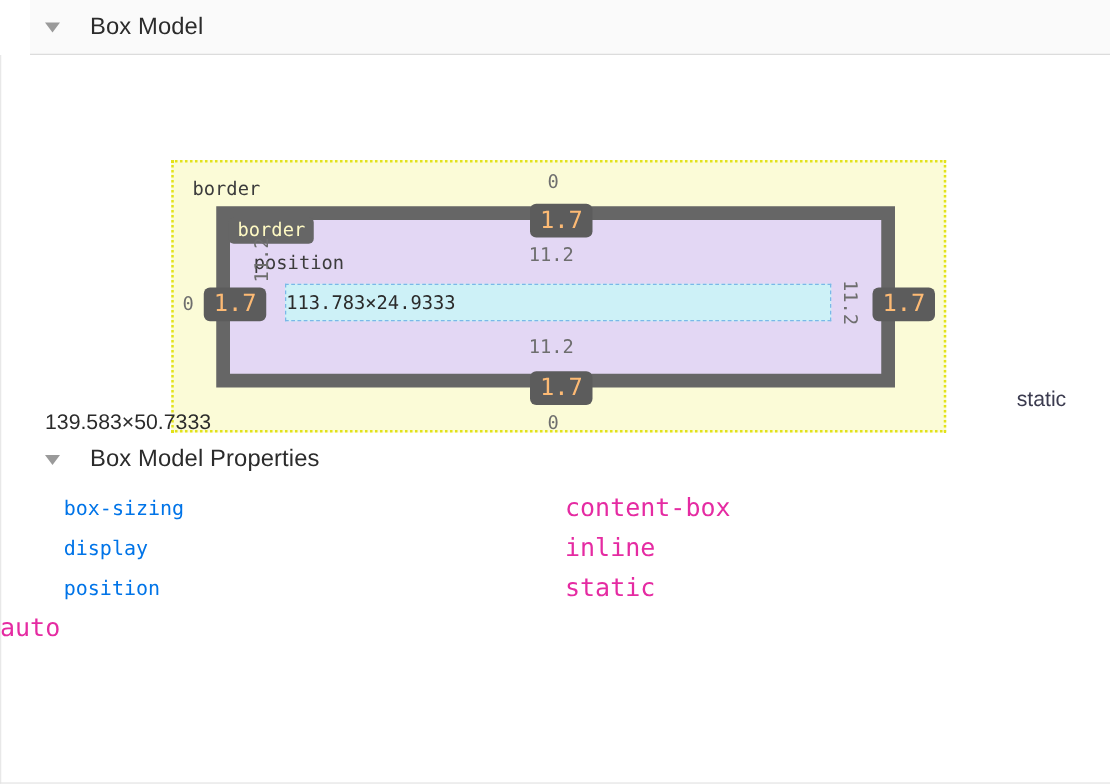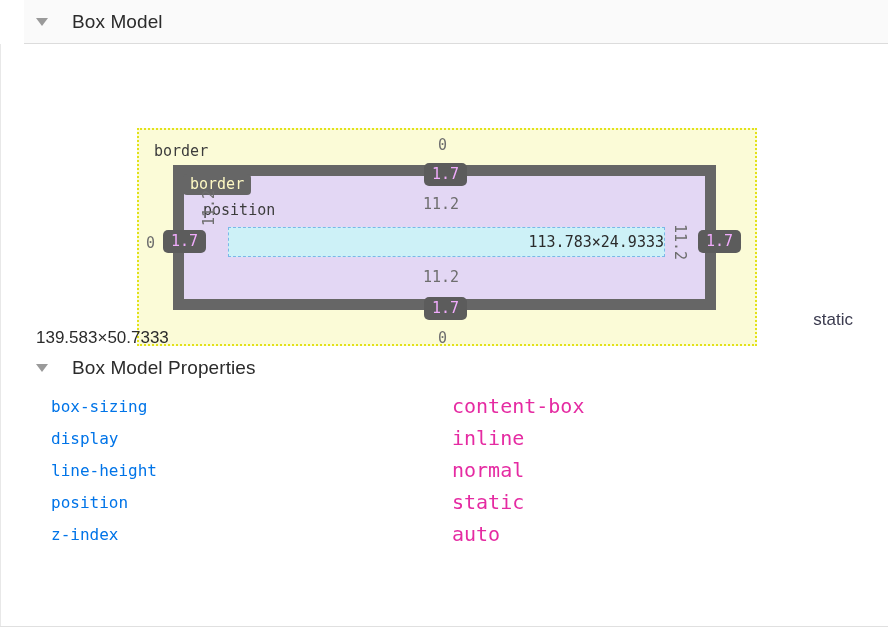--- a/index.html
+++ b/index.html
@@ -93,21 +93,21 @@
     position: absolute;
     left: 228px;
     top: 183px;
     width: 437px;
     height: 30px;
     background: #cdf1f7;
     border: 1px dashed #7ab8e8;
     box-sizing: border-box;
     display: flex;
     align-items: center;
-    justify-content: flex-end;
+    justify-content: flex-start;
   }
   .content-dims {
     font-family: "DejaVu Sans Mono", monospace;
     font-size: 15px;
     color: #2b2b2b;
   }
 
   
   .tag-margin {
     left: 154px;
@@ -123,23 +123,23 @@
   }
   .tag-padding {
     left: 203px;
     top: 157px;
   }
 
   
   .pill {
     position: absolute;
     background: #5c5c5c;
-    color: #f0abfc;
-    font-family: "DejaVu Sans Mono", monospace;
-    font-size: 15px;
+    color: #fdba74;
+    font-family: "DejaVu Sans Mono", monospace;
+    font-size: 19px;
     border-radius: 5px;
     padding: 2px 8px 3px 8px;
     white-space: nowrap;
   }
   .pill-top    { left: 424px; top: 119px; }
   .pill-bottom { left: 424px; top: 253px; }
   .pill-left   { left: 163px; top: 186px; }
   .pill-right  { left: 698px; top: 186px; }
 
   
@@ -288,26 +288,21 @@
 <div class="prop-list">
   <div class="prop-row">
     <span class="prop-name">box-sizing</span>
     <span class="prop-value">content-box</span>
   </div>
   <div class="prop-row">
     <span class="prop-name">display</span>
     <span class="prop-value">inline</span>
   </div>
   <div class="prop-row">
-    <span class="prop-name">line-height</span>
-    <span class="prop-value">normal</span>
-  </div>
-  <div class="prop-row">
     <span class="prop-name">position</span>
     <span class="prop-value">static</span>
   </div>
   <div class="prop-row">
-    <span class="prop-name">z-index</span>
     <span class="prop-value">auto</span>
   </div>
 </div>
 
 <div class="bottom-rule"></div>
 
 </body></html>

